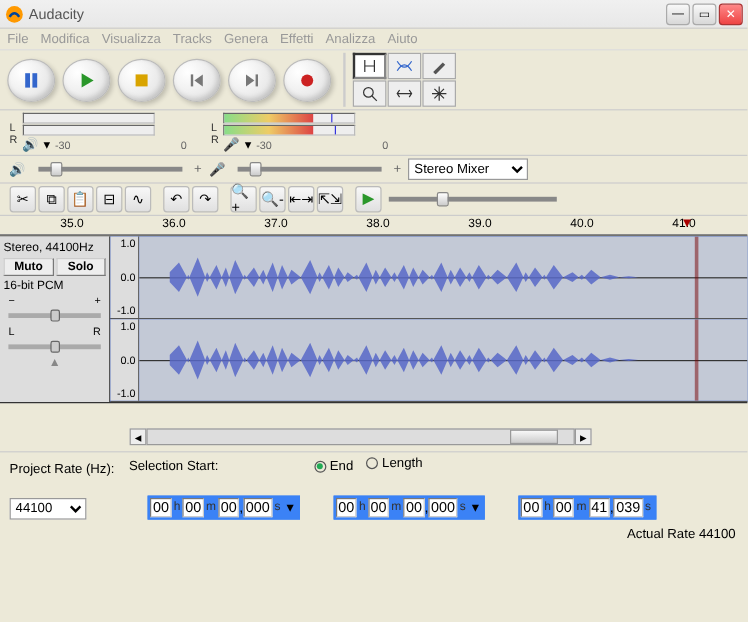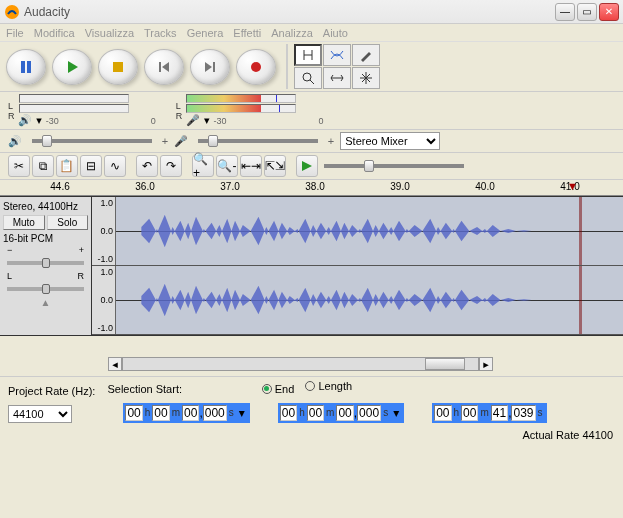--- a/index.html
+++ b/index.html
@@ -43,41 +43,41 @@
 .sep { width: 6px; }
 
 .ruler { height: 16px; background: #ece9d8; border-bottom: 1px solid #888; display: flex; align-items: flex-end; position: relative; font-size: 10px; }
 .ruler .lbl { position: absolute; bottom: 3px; transform: translateX(-50%); }
 .ruler .cursor-arrow { position: absolute; top: 0; color: #a00; font-size: 11px; }
 
 .trackarea { display: flex; height: 140px; border-top: 1px solid #333; border-bottom: 1px solid #333; background: #bbb; }
 .trackpanel { width: 92px; background: #ddd; border-right: 1px solid #333; padding: 3px; font-size: 10px; }
 .trackpanel .line { margin: 1px 0; }
 .trackpanel .btns { display: flex; gap: 2px; margin: 3px 0; }
-.pbtn { flex:1; font-size: 10px; border: 1px outset #ccc; background: #eee; padding: 1px 0; text-align: center; cursor: pointer; }
+.pbtn { flex:1; font-size: 10px; border: 1px outset #ccc; background: #eee; padding: 1px 0; text-align: center; cursor: pointer; font-weight: bold; }
 .pan-slider { height: 4px; background: #aaa; position: relative; margin: 6px 4px; }
 .pan-slider .thumb { position: absolute; top: -3px; width: 8px; height: 10px; background: #ccc; border: 1px solid #666; border-radius: 2px; }
 .pan-row { display: flex; justify-content: space-between; font-size: 9px; margin: 0 4px; }
 .trackpanel .collapse { text-align: center; color: #888; margin-top: 4px; }
 
 .waves { flex: 1; display: flex; flex-direction: column; background: #1d4ed8; position: relative; }
 .channel { flex: 1; border-bottom: 1px solid #555; position: relative; display: flex; }
 .amp-labels { width: 24px; background: #ddd; border-right: 1px solid #666; display: flex; flex-direction: column; justify-content: space-between; font-size: 9px; text-align: right; padding: 1px 2px; }
 .wave-canvas { flex: 1; position: relative; background: #c3c9d6; overflow: hidden; }
 .wave-canvas .zero { position: absolute; left: 0; right: 0; top: 50%; height: 1px; background: #333; }
 .wave-canvas .wf { position: absolute; top: 20%; bottom: 20%; left: 5%; right: 18%; background: #5868c8; opacity: 0.85; clip-path: polygon(0 40%, 2% 20%, 4% 55%, 6% 10%, 8% 60%, 10% 25%, 12% 70%, 14% 15%, 16% 55%, 18% 30%, 20% 65%, 22% 20%, 24% 75%, 26% 35%, 28% 50%, 30% 15%, 32% 60%, 34% 25%, 36% 70%, 38% 40%, 40% 55%, 42% 20%, 44% 65%, 46% 30%, 48% 60%, 50% 25%, 52% 70%, 54% 35%, 56% 55%, 58% 20%, 60% 65%, 62% 30%, 64% 60%, 66% 25%, 68% 55%, 70% 35%, 72% 50%, 74% 20%, 76% 60%, 78% 30%, 80% 55%, 82% 25%, 84% 50%, 86% 40%, 88% 55%, 90% 35%, 92% 50%, 94% 45%, 96% 50%, 98% 48%, 100% 50%, 100% 50%, 98% 52%, 96% 50%, 94% 55%, 92% 50%, 90% 65%, 88% 45%, 86% 60%, 84% 50%, 82% 75%, 80% 45%, 78% 70%, 76% 40%, 74% 80%, 72% 50%, 70% 65%, 68% 45%, 66% 75%, 64% 40%, 62% 70%, 60% 35%, 58% 80%, 56% 45%, 54% 65%, 52% 30%, 50% 75%, 48% 40%, 46% 70%, 44% 35%, 42% 80%, 40% 45%, 38% 60%, 36% 30%, 34% 75%, 32% 40%, 30% 85%, 28% 50%, 26% 65%, 24% 25%, 22% 80%, 20% 35%, 18% 70%, 16% 45%, 14% 85%, 12% 30%, 10% 75%, 8% 40%, 6% 90%, 4% 45%, 2% 80%, 0 60%); }
 .wave-canvas .sel { position: absolute; top: 0; bottom: 0; right: 8%; width: 3px; background: rgba(120,0,0,0.5); }
 
 .hscroll { height: 16px; display: flex; align-items: center; padding: 0 130px 0 108px; }
 .hscroll .bar { flex: 1; height: 14px; background: #ddd; border: 1px solid #999; position: relative; }
 .hscroll .st { width: 14px; height: 14px; border: 1px solid #999; background: #eee; display: flex; align-items: center; justify-content: center; cursor: pointer; }
 .hscroll .thumb { position: absolute; left: 85%; top: 0; bottom: 0; width: 40px; background: linear-gradient(#f8f8f8,#ccc); border: 1px solid #999; }
 
 .statusbar { padding: 3px 8px; display: flex; align-items: flex-end; gap: 12px; border-top: 1px solid #ccc; margin-top: 4px; }
-.status-block { display: flex; flex-direction: column; gap: 8px; }
+.status-block { display: flex; flex-direction: column; gap: 18px; }
 .status-block .lbl { font-size: 11px; }
 .timebox { display: inline-flex; align-items: center; border: 1px solid #3b82f6; background: #3b82f6; padding: 1px; font-family: monospace; font-size: 12px; margin-left: 16px; }
 .timebox .d { background: #fff; border: 1px inset #ccc; padding: 0 1px; margin: 0 0px; min-width: 10px; text-align: center; }
 .timebox .u { padding: 0 2px; color: #333; font-size: 10px; }
 .timebox .dd { width: 12px; text-align: center; cursor: pointer; }
 .radio { display: inline-flex; align-items: center; gap: 3px; margin-right: 8px; font-size: 11px; }
 .radio .r { width: 10px; height: 10px; border: 1px solid #555; border-radius: 50%; display: inline-flex; align-items: center; justify-content: center; }
 .radio .r.on::after { content: ''; width: 5px; height: 5px; background: #2a5; border-radius: 50%; }
 
 .footer { text-align: right; padding: 3px 10px; font-size: 11px; }
@@ -265,21 +265,21 @@
       <svg width="10" height="10">
         <polygon points="0,0 10,5 0,10" fill="#2a972a"></polygon>
       </svg>
     </div>
   <div class="slider-h" style="width:140px">
       <div class="thumb" style="left:40px"></div>
     </div>
 </div>
 
 <div class="ruler">
-  <span class="lbl" style="left:60px">44.6</span>
+  <span class="lbl" style="left:60px">35.0</span>
   <span class="lbl" style="left:145px">36.0</span>
   <span class="lbl" style="left:230px">37.0</span>
   <span class="lbl" style="left:315px">38.0</span>
   <span class="lbl" style="left:400px">39.0</span>
   <span class="lbl" style="left:485px">40.0</span>
   <span class="lbl" style="left:570px">41.0</span>
   <span class="cursor-arrow" style="left:567px">▼</span>
 </div>
 
 <div class="trackarea">

